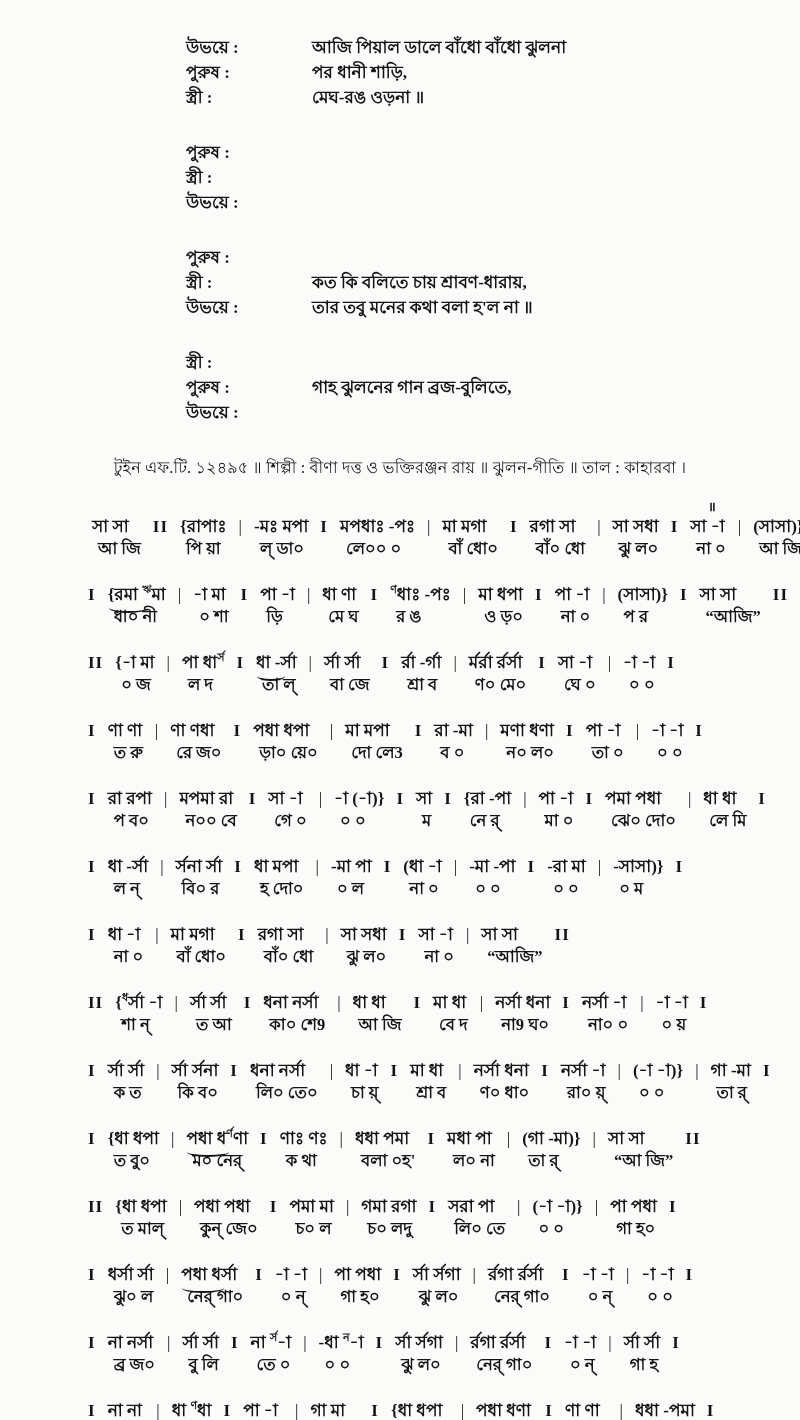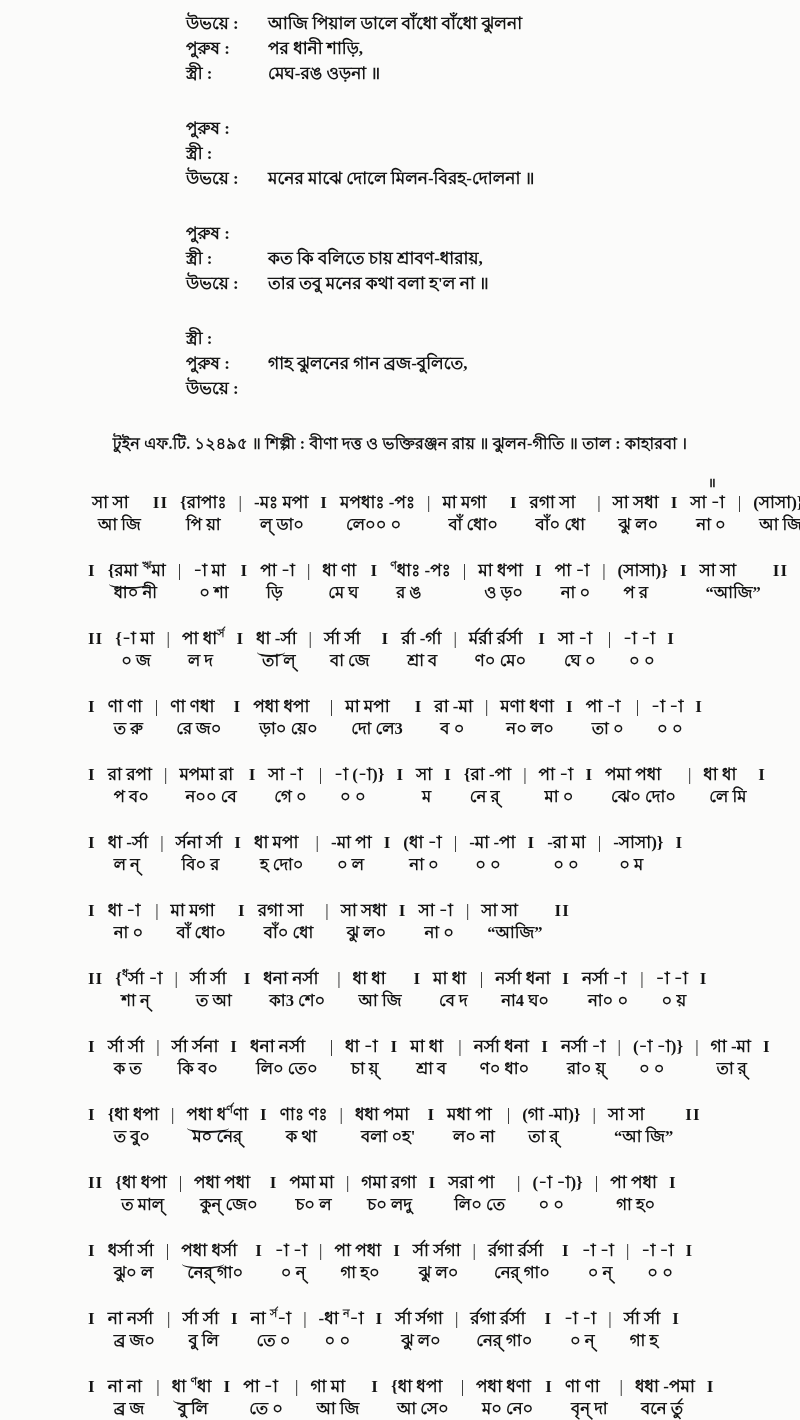--- a/index.html
+++ b/index.html
@@ -3,28 +3,28 @@
 <meta charset="utf-8">
 <style>
   html,body{margin:0;padding:0;}
   body{
     width:800px;height:1420px;overflow:hidden;
     background:#fbfbfa;color:#141414;
     font-family:"Liberation Serif","DejaVu Serif",serif;
   }
   .page{width:800px;height:1420px;position:relative;}
   
-  .lyrics{padding:11px 0 0 186px;}
+  .lyrics{padding:35px 0 0 186px;}
   .stanza{margin-bottom:30px;}
   .lyric-line{display:flex;font-size:17px;line-height:25px;font-weight:600;}
   .speaker{width:82px;flex:0 0 82px;}
-  .ltext{white-space:nowrap;}
+  .ltext{white-space:nowrap;margin-left:44px;}
   
   .caption{
-    margin-top:4px;text-align:center;font-size:16px;font-weight:700;
+    margin-top:4px;text-align:center;font-size:16px;font-weight:400;
     letter-spacing:.2px;white-space:nowrap;
   }
   
   .score{padding:34px 30px 0 84px;}
   .score-line{
     display:flex;align-items:flex-start;position:relative;
     margin-bottom:25px;min-height:42px;flex-wrap:nowrap;
   }
   .cell{
     position:relative;display:inline-flex;flex-direction:column;
@@ -67,21 +67,20 @@
       </div>
       <div class="stanza">
         <div class="lyric-line">
           <span class="speaker">পুরুষ :</span>
         </div>
         <div class="lyric-line">
           <span class="speaker">স্ত্রী :</span>
         </div>
         <div class="lyric-line">
           <span class="speaker">উভয়ে :</span>
-          <span class="ltext">মনের মাঝে দোলে মিলন-বিরহ-দোলনা ॥</span>
         </div>
       </div>
       <div class="stanza">
         <div class="lyric-line">
           <span class="speaker">পুরুষ :</span>
         </div>
         <div class="lyric-line">
           <span class="speaker">স্ত্রী :</span>
           <span class="ltext">কত কি বলিতে চায় শ্রাবণ-ধারায়,</span>
         </div>
@@ -419,36 +418,36 @@
           <span class="lt">শা ন্</span>
         </span>
         <span class="bar">|</span>
         <span class="cell">
           <span class="nt">র্সা র্সা</span>
           <span class="lt">ত আ</span>
         </span>
         <span class="bar heavy">I</span>
         <span class="cell">
           <span class="nt">ধনা নর্সা</span>
-          <span class="lt">কা3 শে০</span>
+          <span class="lt">কা০ শে9</span>
         </span>
         <span class="bar">|</span>
         <span class="cell">
           <span class="nt">ধা ধা</span>
           <span class="lt">আ জি</span>
         </span>
         <span class="bar heavy">I</span>
         <span class="cell">
           <span class="nt">মা ধা</span>
           <span class="lt">বে দ</span>
         </span>
         <span class="bar">|</span>
         <span class="cell">
           <span class="nt">নর্সা ধনা</span>
-          <span class="lt">না4 ঘ০</span>
+          <span class="lt">না9 ঘ০</span>
         </span>
         <span class="bar heavy">I</span>
         <span class="cell">
           <span class="nt">নর্সা -া</span>
           <span class="lt">না০ ০</span>
         </span>
         <span class="bar">|</span>
         <span class="cell">
           <span class="nt">-া -া</span>
           <span class="lt">০ য়</span>

